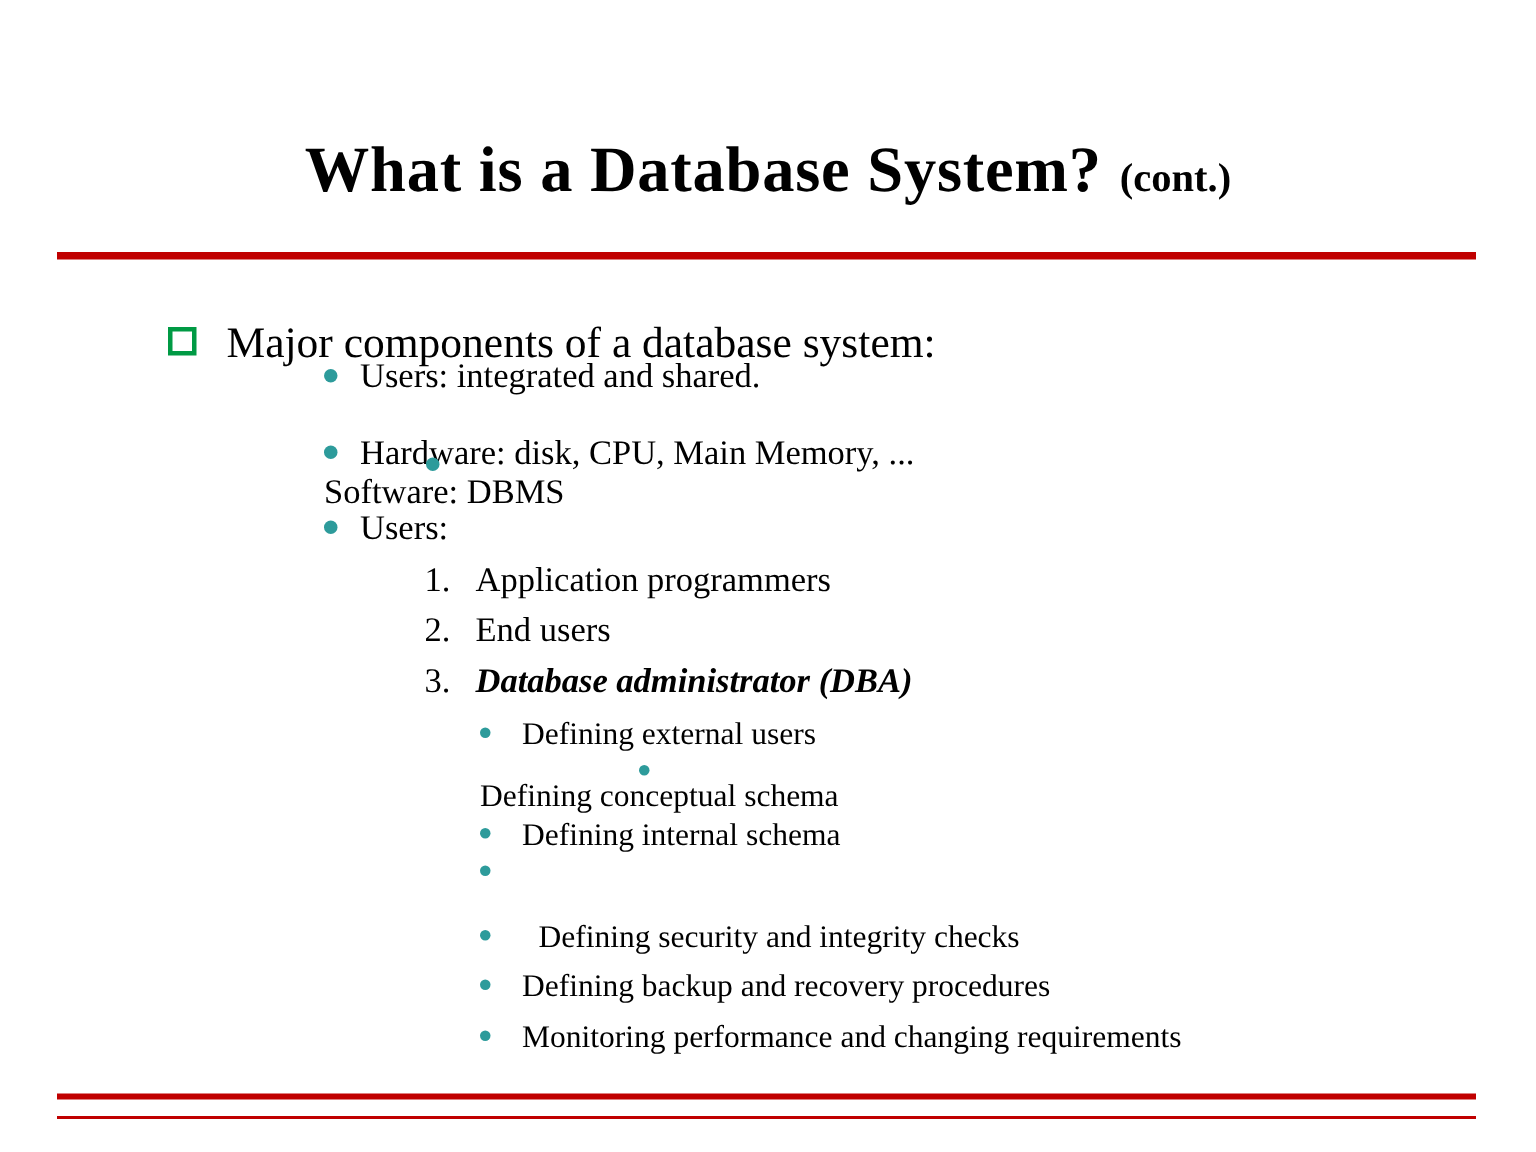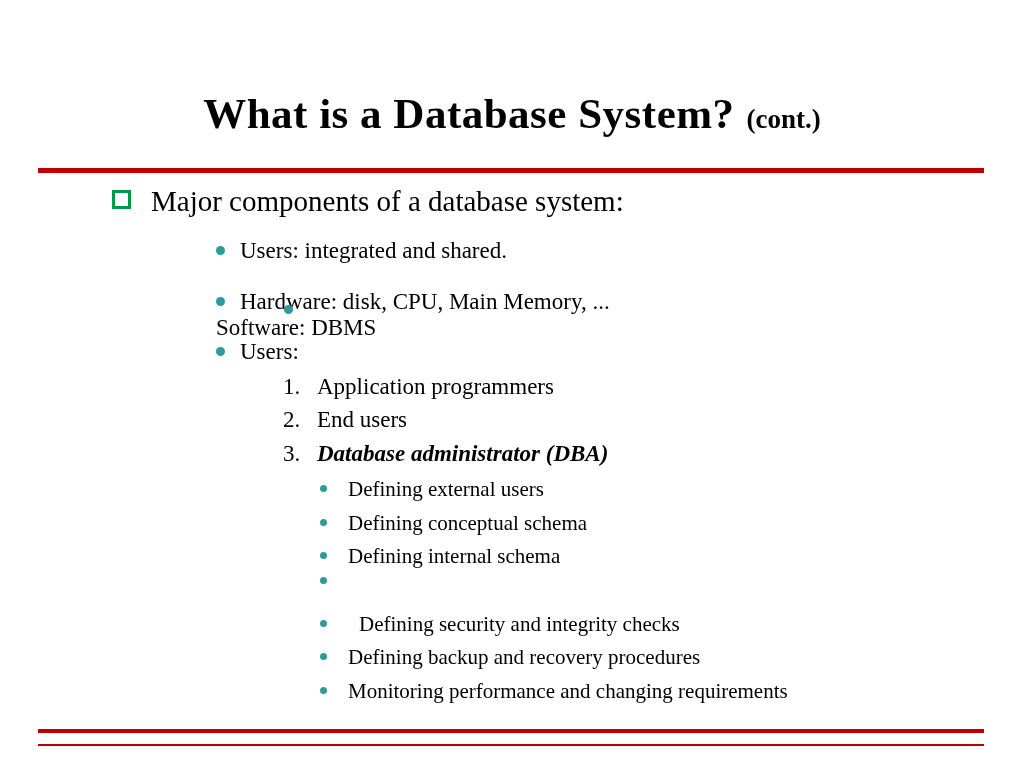--- a/index.html
+++ b/index.html
@@ -66,21 +66,21 @@
 
   
   .row {
     position: absolute;
     display: flex;
     align-items: baseline;
     white-space: nowrap;
   }
 
   
-  .l1 { left: 112px; top: 148px; font-size: 29px; text-align: right; }
+  .l1 { left: 112px; top: 176px; font-size: 29px; text-align: right; }
   .sq-bullet {
     display: inline-block;
     width: 13px;
     height: 13px;
     border: 3px solid var(--square-bullet, #009a44);
     margin-right: 20px;
     position: relative;
     top: -2px;
     align-self: center;
   }
@@ -113,21 +113,21 @@
     min-width: 34px;
   }
   .bold-italic {
     font-weight: bold;
     font-style: italic;
   }
 
   
   .l3 { left: 320px; font-size: 21px; }
   .l3-0 { top: 440px; }
-  .l3-1 { top: 474px; }
+  .l3-1 { top: 474px; flex-direction: column; }
   .l3-2 { top: 507px; }
   .l3-3 { top: 541px; }
   .l3-4 { top: 575px; gap: 11px; }
   .l3-5 { top: 608px; }
   .l3-6 { top: 642px; }
   .dot-bullet-sm {
     display: inline-block;
     width: 7px;
     height: 7px;
     border-radius: 50%;

